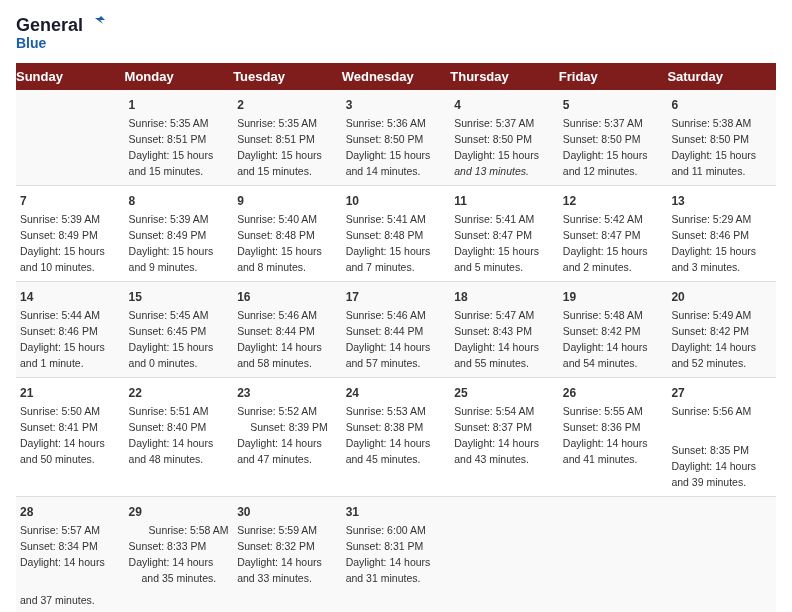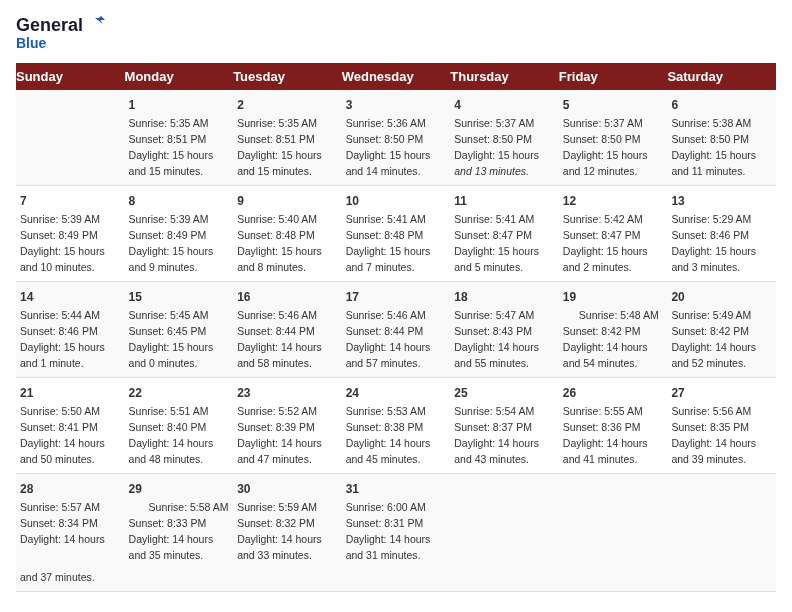--- a/index.html
+++ b/index.html
@@ -236,21 +236,21 @@
         </td>
         <td>
           <span class="day-num">18</span>
           <span style="display: block;">Sunrise: 5:47 AM</span>
           <span style="display: block;">Sunset: 8:43 PM</span>
           <span style="display: block;">Daylight: 14 hours</span>
           <span style="display: block;">and 55 minutes.</span>
         </td>
         <td>
           <span class="day-num">19</span>
-          <span style="display: block; margin-left: 16px;">Sunrise: 5:48 AM</span>
+          <span style="display: block;">Sunrise: 5:48 AM</span>
           <span style="display: block;">Sunset: 8:42 PM</span>
           <span style="display: block;">Daylight: 14 hours</span>
           <span style="display: block;">and 54 minutes.</span>
         </td>
         <td>
           <span class="day-num">20</span>
           <span style="display: block;">Sunrise: 5:49 AM</span>
           <span style="display: block;">Sunset: 8:42 PM</span>
           <span style="display: block;">Daylight: 14 hours</span>
           <span style="display: block;">and 52 minutes.</span>
@@ -267,21 +267,21 @@
         <td>
           <span class="day-num">22</span>
           <span style="display: block;">Sunrise: 5:51 AM</span>
           <span style="display: block;">Sunset: 8:40 PM</span>
           <span style="display: block;">Daylight: 14 hours</span>
           <span style="display: block;">and 48 minutes.</span>
         </td>
         <td>
           <span class="day-num">23</span>
           <span style="display: block;">Sunrise: 5:52 AM</span>
-          <span style="display: block;">Sunset: 8:39 PM</span>
+          <span style="display: block; margin-left: 13px;">Sunset: 8:39 PM</span>
           <span style="display: block;">Daylight: 14 hours</span>
           <span style="display: block;">and 47 minutes.</span>
         </td>
         <td>
           <span class="day-num">24</span>
           <span style="display: block;">Sunrise: 5:53 AM</span>
           <span style="display: block;">Sunset: 8:38 PM</span>
           <span style="display: block;">Daylight: 14 hours</span>
           <span style="display: block;">and 45 minutes.</span>
         </td>
@@ -295,39 +295,39 @@
         <td>
           <span class="day-num">26</span>
           <span style="display: block;">Sunrise: 5:55 AM</span>
           <span style="display: block;">Sunset: 8:36 PM</span>
           <span style="display: block;">Daylight: 14 hours</span>
           <span style="display: block;">and 41 minutes.</span>
         </td>
         <td>
           <span class="day-num">27</span>
           <span style="display: block;">Sunrise: 5:56 AM</span>
-          <span style="display: block;">Sunset: 8:35 PM</span>
+          <span style="display: block; margin-top: 23px;">Sunset: 8:35 PM</span>
           <span style="display: block;">Daylight: 14 hours</span>
           <span style="display: block;">and 39 minutes.</span>
         </td>
       </tr>
       <tr class="week-row">
         <td>
           <span class="day-num">28</span>
           <span style="display: block;">Sunrise: 5:57 AM</span>
           <span style="display: block;">Sunset: 8:34 PM</span>
           <span style="display: block;">Daylight: 14 hours</span>
           <span style="display: block; margin-top: 22px;">and 37 minutes.</span>
         </td>
         <td>
           <span class="day-num">29</span>
           <span style="display: block; margin-left: 20px;">Sunrise: 5:58 AM</span>
           <span style="display: block;">Sunset: 8:33 PM</span>
           <span style="display: block;">Daylight: 14 hours</span>
-          <span style="display: block;">and 35 minutes.</span>
+          <span style="display: block; text-align: center;">and 35 minutes.</span>
         </td>
         <td>
           <span class="day-num">30</span>
           <span style="display: block;">Sunrise: 5:59 AM</span>
           <span style="display: block;">Sunset: 8:32 PM</span>
           <span style="display: block;">Daylight: 14 hours</span>
           <span style="display: block;">and 33 minutes.</span>
         </td>
         <td>
           <span class="day-num">31</span>

